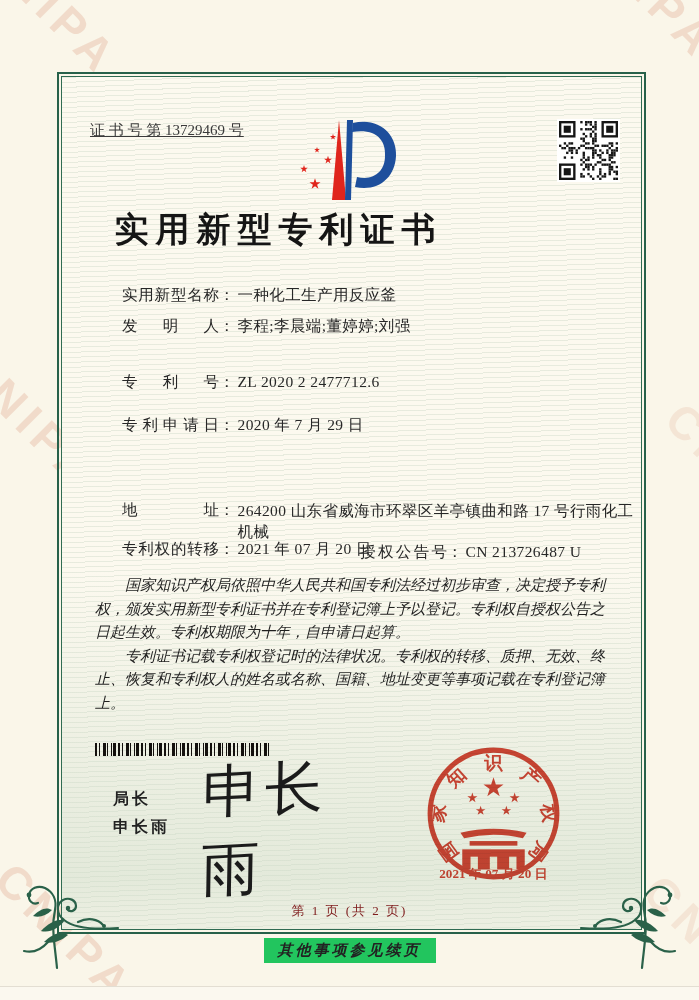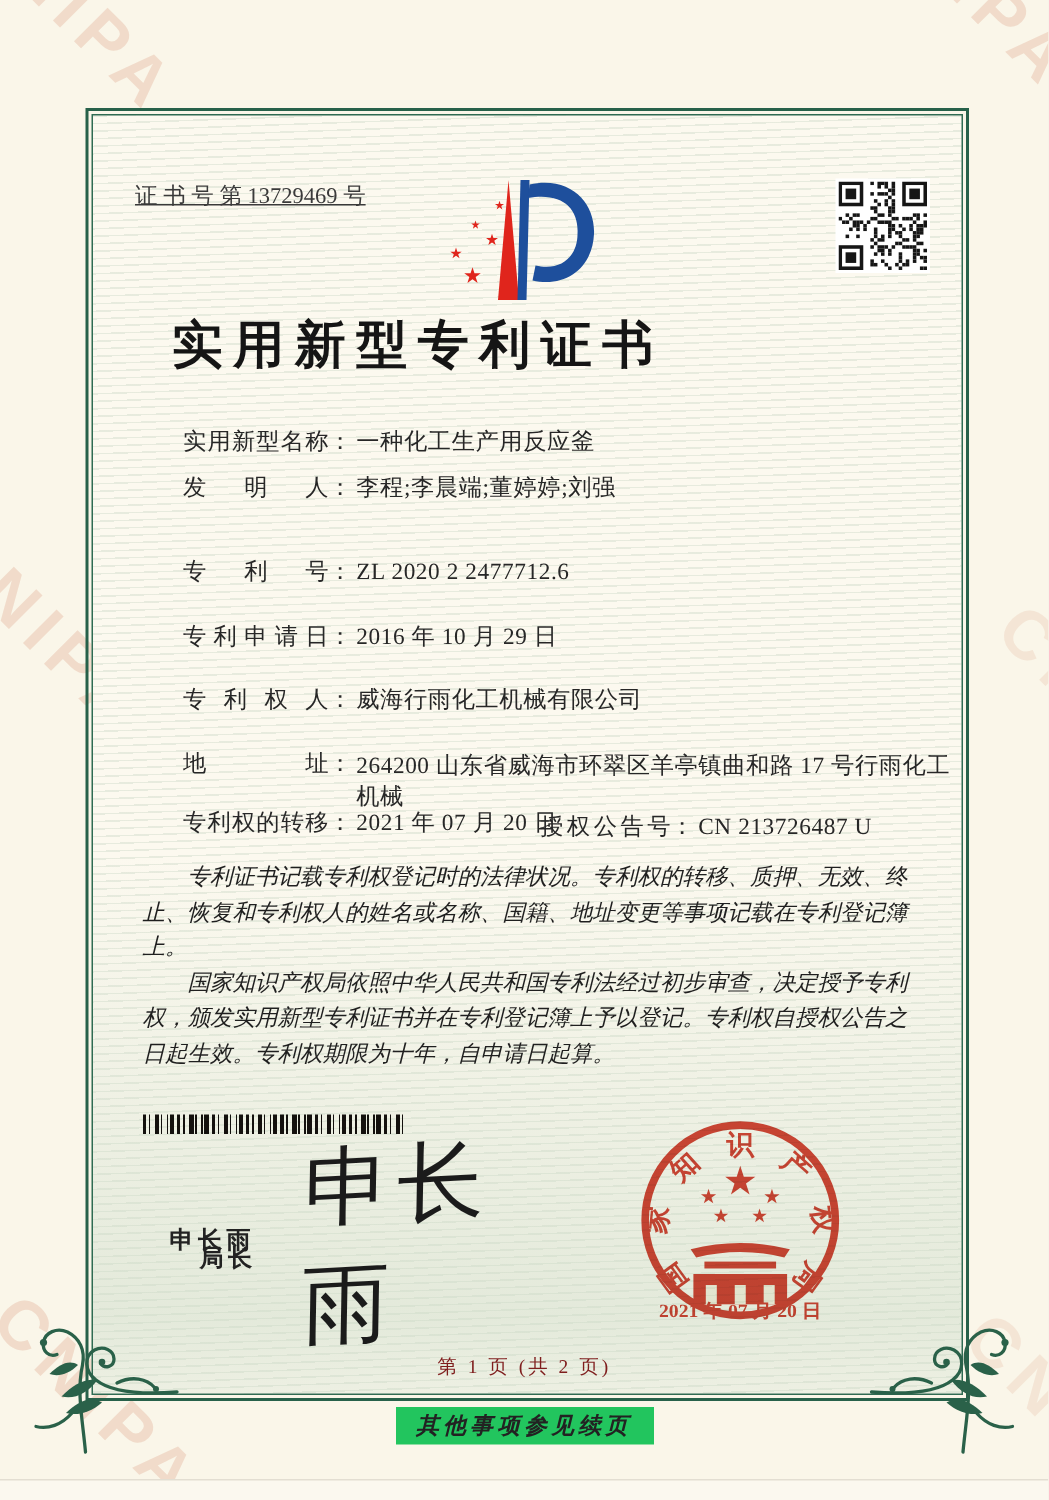--- a/index.html
+++ b/index.html
@@ -53,21 +53,21 @@
            background-image:repeating-linear-gradient(90deg,
              #14110e 0 2px, rgba(0,0,0,0) 2px 4px,
              #14110e 4px 5px, rgba(0,0,0,0) 5px 8px,
              #14110e 8px 11px, rgba(0,0,0,0) 11px 12px,
              #14110e 12px 13px, rgba(0,0,0,0) 13px 16px,
              #14110e 16px 17px, rgba(0,0,0,0) 17px 18px,
              #14110e 18px 21px, rgba(0,0,0,0) 21px 23px);}
   .sig-label{position:absolute;left:113px;z-index:3;
              font-family:"Liberation Sans","DejaVu Sans",sans-serif;
              font-size:16px;font-weight:600;letter-spacing:3px;color:#222;}
-  .sig-title{top:829px;margin-left:20px;}
+  .sig-title{top:789px;}
   .sig-name{top:817px;}
   .sig-script{position:absolute;left:202px;top:750px;width:180px;z-index:3;
               font-size:58px;color:#1b1b1b;letter-spacing:4px;
               transform:rotate(-3deg) skewX(-4deg);}
 
   
   .seal{position:absolute;left:420px;top:740px;width:147px;height:147px;z-index:5;
         mix-blend-mode:multiply;opacity:.93;}
   .seal-char{font-family:"Liberation Serif","DejaVu Serif",serif;font-weight:700;
              font-size:20px;fill:#d23a28;text-anchor:middle;}
@@ -319,38 +319,35 @@
   <div class="frow" style="top:285px;">
     <span class="flabel">实用新型名称</span><span class="colon">：</span><span class="fval">一种化工生产用反应釜</span>
   </div>
   <div class="frow" style="top:316px;">
     <span class="flabel">发明人</span><span class="colon">：</span><span class="fval">李程;李晨端;董婷婷;刘强</span>
   </div>
   <div class="frow" style="top:372px;">
     <span class="flabel">专利号</span><span class="colon">：</span><span class="fval">ZL 2020 2 2477712.6</span>
   </div>
   <div class="frow" style="top:415px;">
-    <span class="flabel">专利申请日</span><span class="colon">：</span><span class="fval">2016 年 10 月 29 日</span>
-  </div>
-  <div class="frow" style="top:457px;">
-    <span class="flabel">专利权人</span><span class="colon">：</span><span class="fval">威海行雨化工机械有限公司</span>
+    <span class="flabel">专利申请日</span><span class="colon">：</span><span class="fval">2020 年 7 月 29 日</span>
   </div>
   <div class="frow" style="top:500px;">
     <span class="flabel">地址</span><span class="colon">：</span><span class="addr-val">264200 山东省威海市环翠区羊亭镇曲和路 17 号行雨化工机械</span>
   </div>
   <div class="frow" style="top:539px;">
     <span class="flabel">专利权的转移</span><span class="colon">：</span><span class="fval">2021 年 07 月 20 日</span>
     <span class="pair2">
       <span class="flabel w2">授权公告号</span><span class="colon">：</span><span class="fval">CN 213726487 U</span>
     </span>
   </div>
 
   <div class="body-text">
+    <p>国家知识产权局依照中华人民共和国专利法经过初步审查，决定授予专利权，颁发实用新型专利证书并在专利登记簿上予以登记。专利权自授权公告之日起生效。专利权期限为十年，自申请日起算。</p>
     <p>专利证书记载专利权登记时的法律状况。专利权的转移、质押、无效、终止、恢复和专利权人的姓名或名称、国籍、地址变更等事项记载在专利登记簿上。</p>
-    <p>国家知识产权局依照中华人民共和国专利法经过初步审查，决定授予专利权，颁发实用新型专利证书并在专利登记簿上予以登记。专利权自授权公告之日起生效。专利权期限为十年，自申请日起算。</p>
   </div>
 
   <div class="barcode"></div>
 
   <div class="sig-label sig-title">局长</div>
   <div class="sig-label sig-name">申长雨</div>
   <div class="sig-script">申长雨</div>
 
   <svg class="seal" viewBox="0 0 160 160">
     <circle cx="80" cy="80" r="69" fill="none" stroke="#d23a28" stroke-width="5.5"></circle>

